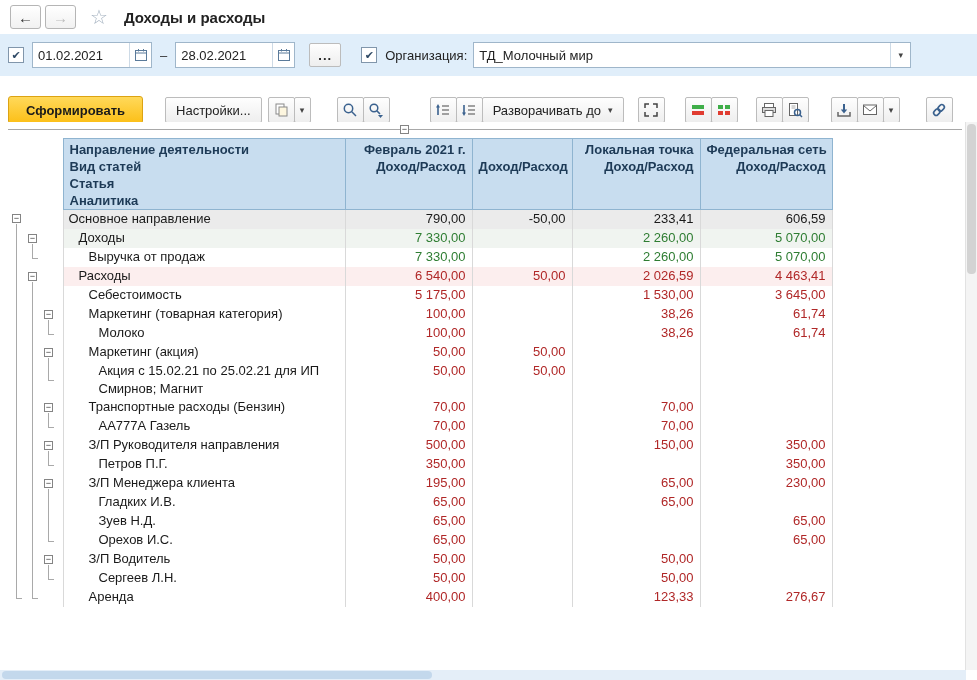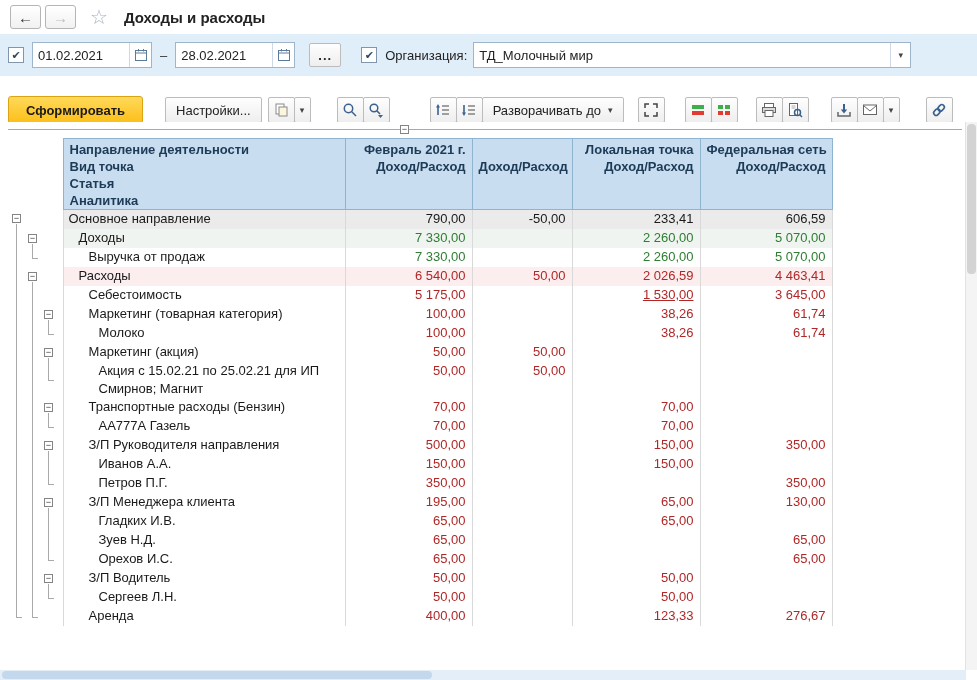--- a/index.html
+++ b/index.html
@@ -319,21 +319,21 @@
           <col style="width:127px">
         <col style="width:100px">
           <col style="width:128px">
           <col style="width:132px">
       </colgroup>
       <thead>
         <tr>
           <td class="gutter-h"></td>
           <td>
             <div>Направление деятельности</div>
-            <div>Вид точка</div>
+            <div>Вид статей</div>
             <div>Статья</div>
             <div>Аналитика</div>
           </td>
           <td class="hr">
             <div>Февраль 2021 г.</div>
             <div>Доход/Расход</div>
           </td>
           <td class="hr">
             <div></div>
             <div>Доход/Расход</div>
@@ -406,21 +406,21 @@
           <tr>
             <td class="gutter">
               <span class="guide" style="left: 8px;"></span>
               <span class="guide" style="left: 24px;"></span>
             </td>
             <td class="c lbl" style="padding-left: 25px;">
               <div>Себестоимость</div>
             </td>
             <td class="c val" style="color: rgb(176, 39, 39);">5 175,00</td>
             <td class="c val" style="color: rgb(176, 39, 39);"></td>
-            <td class="c val" style="color: rgb(176, 39, 39); text-decoration: underline;">1 530,00</td>
+            <td class="c val" style="color: rgb(176, 39, 39);">1 530,00</td>
             <td class="c val" style="color: rgb(176, 39, 39);">3 645,00</td>
           </tr>
           <tr>
             <td class="gutter">
               <span class="guide" style="left: 8px;"></span>
               <span class="guide" style="left: 24px;"></span>
               <span class="expander" style="left: 36px;">−</span>
               <span class="guide-stub" style="left: 40px;"></span>
             </td>
             <td class="c lbl" style="padding-left: 25px;">
@@ -516,34 +516,20 @@
             </td>
             <td class="c val" style="color: rgb(176, 39, 39);">500,00</td>
             <td class="c val" style="color: rgb(176, 39, 39);"></td>
             <td class="c val" style="color: rgb(176, 39, 39);">150,00</td>
             <td class="c val" style="color: rgb(176, 39, 39);">350,00</td>
           </tr>
           <tr>
             <td class="gutter">
               <span class="guide" style="left: 8px;"></span>
               <span class="guide" style="left: 24px;"></span>
-              <span class="guide" style="left: 40px;"></span>
-            </td>
-            <td class="c lbl" style="padding-left: 35px;">
-              <div>Иванов А.А.</div>
-            </td>
-            <td class="c val" style="color: rgb(176, 39, 39);">150,00</td>
-            <td class="c val" style="color: rgb(176, 39, 39);"></td>
-            <td class="c val" style="color: rgb(176, 39, 39);">150,00</td>
-            <td class="c val" style="color: rgb(176, 39, 39);"></td>
-          </tr>
-          <tr>
-            <td class="gutter">
-              <span class="guide" style="left: 8px;"></span>
-              <span class="guide" style="left: 24px;"></span>
               <span class="guide-end" style="left: 40px;"></span>
             </td>
             <td class="c lbl" style="padding-left: 35px;">
               <div>Петров П.Г.</div>
             </td>
             <td class="c val" style="color: rgb(176, 39, 39);">350,00</td>
             <td class="c val" style="color: rgb(176, 39, 39);"></td>
             <td class="c val" style="color: rgb(176, 39, 39);"></td>
             <td class="c val" style="color: rgb(176, 39, 39);">350,00</td>
           </tr>
@@ -553,21 +539,21 @@
               <span class="guide" style="left: 24px;"></span>
               <span class="expander" style="left: 36px;">−</span>
               <span class="guide-stub" style="left: 40px;"></span>
             </td>
             <td class="c lbl" style="padding-left: 25px;">
               <div>З/П Менеджера клиента</div>
             </td>
             <td class="c val" style="color: rgb(176, 39, 39); margin-left: 7px;">195,00</td>
             <td class="c val" style="color: rgb(176, 39, 39);"></td>
             <td class="c val" style="color: rgb(176, 39, 39);">65,00</td>
-            <td class="c val" style="color: rgb(176, 39, 39);">130,00</td>
+            <td class="c val" style="color: rgb(176, 39, 39);">230,00</td>
           </tr>
           <tr>
             <td class="gutter">
               <span class="guide" style="left: 8px;"></span>
               <span class="guide" style="left: 24px;"></span>
               <span class="guide" style="left: 40px;"></span>
             </td>
             <td class="c lbl" style="padding-left: 35px;">
               <div>Гладких И.В.</div>
             </td>

